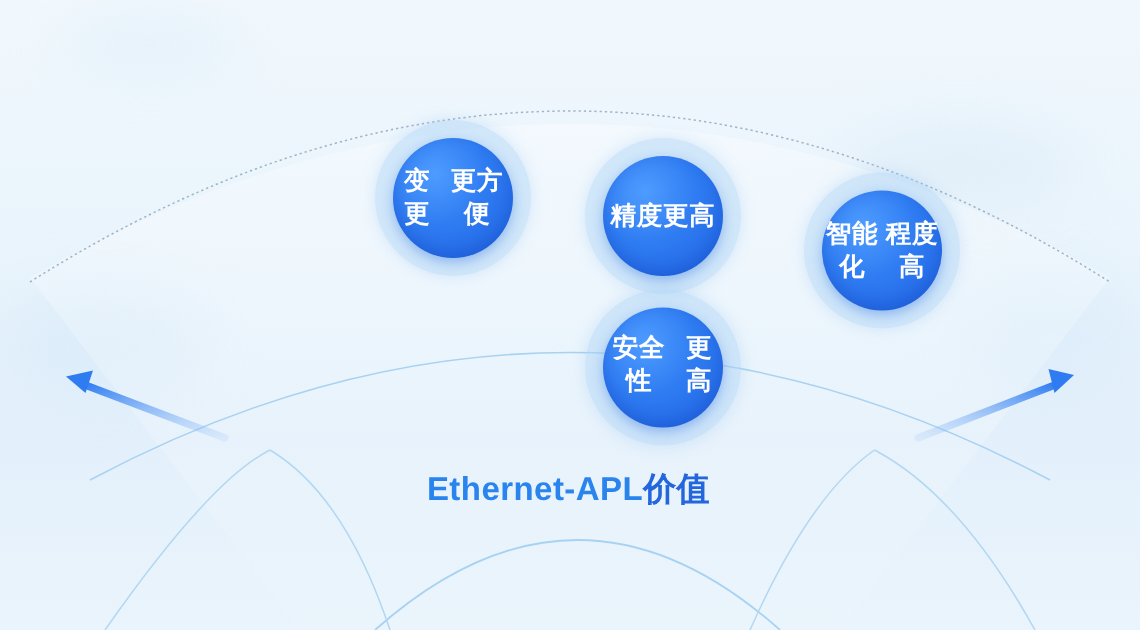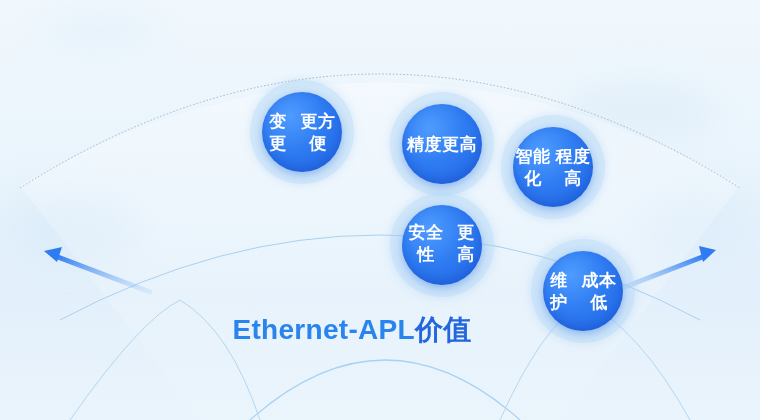--- a/index.html
+++ b/index.html
@@ -12,22 +12,22 @@
   .bubble { position: absolute; width: 104px; height: 104px; margin-left: -52px; margin-top: -52px;
     border-radius: 50%; display: flex; align-items: center; justify-content: center;
     background: radial-gradient(circle, rgba(160,205,245,0.55) 0%, rgba(170,210,245,0.45) 70%, rgba(200,228,250,0.25) 100%);
     box-shadow: 0 0 10px rgba(120,180,240,0.25); }
   .bubble .core { width: 80px; height: 80px; border-radius: 50%;
     background: radial-gradient(circle at 35% 30%, #4e9cff 0%, #2f7cf2 45%, #1f62e0 100%);
     box-shadow: 0 3px 8px rgba(30,100,220,0.35), inset 0 -4px 10px rgba(20,70,190,0.35);
     display: flex; flex-direction: row; align-items: center; justify-content: center;
     color: #fff; font-weight: bold; font-size: 17px; line-height: 22px; letter-spacing: 0.5px; text-align: center; }
   .title { position: absolute; left: 0; width: 704px; top: 311px; text-align: center;
-    font-family: "Liberation Sans", "DejaVu Sans", sans-serif; font-weight: bold; font-size: 28px;
-    color: #2a84ee; letter-spacing: 0.3px; }
+    font-family: "Liberation Sans", "DejaVu Sans", sans-serif; font-weight: bold; font-size: 22px;
+    color: #2a84ee; letter-spacing: 0.3px; padding-left: 27px; }
   .title .cn { color: #2466dd; }
 </style>
 </head>
 <body>
 
 <div class="stage">
   <div class="blur-blob" style="left:40px;top:10px;width:120px;height:40px;background:#dcecf8;"></div>
   <div class="blur-blob" style="left:560px;top:80px;width:160px;height:60px;background:#dbebf8;"></div>
   <div class="blur-blob" style="left:0px;top:190px;width:140px;height:80px;background:#d6e9f8;"></div>
   <div class="blur-blob" style="left:640px;top:180px;width:120px;height:90px;background:#d9ebf9;"></div>
@@ -73,37 +73,31 @@
     </div>
   </div>
 
   <div class="bubble" style="left:442px;top:144px;">
     <div class="core">
       <span>精度</span>
       <span>更高</span>
     </div>
   </div>
 
-  <div class="bubble" style="left:553px;top:167px;">
+  <div class="bubble" style="left:588px;top:167px;">
     <div class="core">
       <span>智能化</span>
       <span>程度高</span>
     </div>
   </div>
 
 
 
   <div class="bubble" style="left:442px;top:245px;font-family:Liberation Mono, monospace;">
     <div class="core">
       <span>安全性</span>
       <span>更高</span>
     </div>
   </div>
 
-  <div class="bubble" style="left:583px;top:291px;">
-    <div class="core">
-      <span>维护</span>
-      <span>成本低</span>
-    </div>
-  </div>
 
   <div class="title"><span>Ethernet-APL</span><span class="cn">价值</span></div>
 </div>
 
 </body></html>

